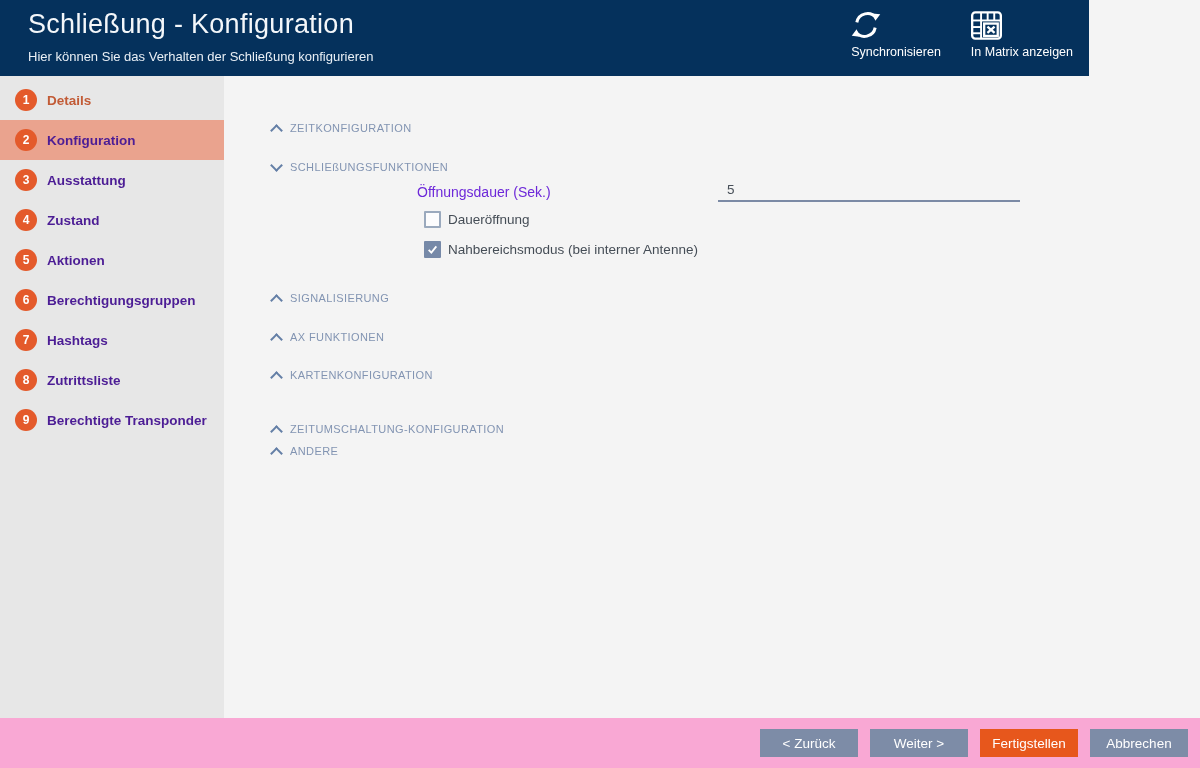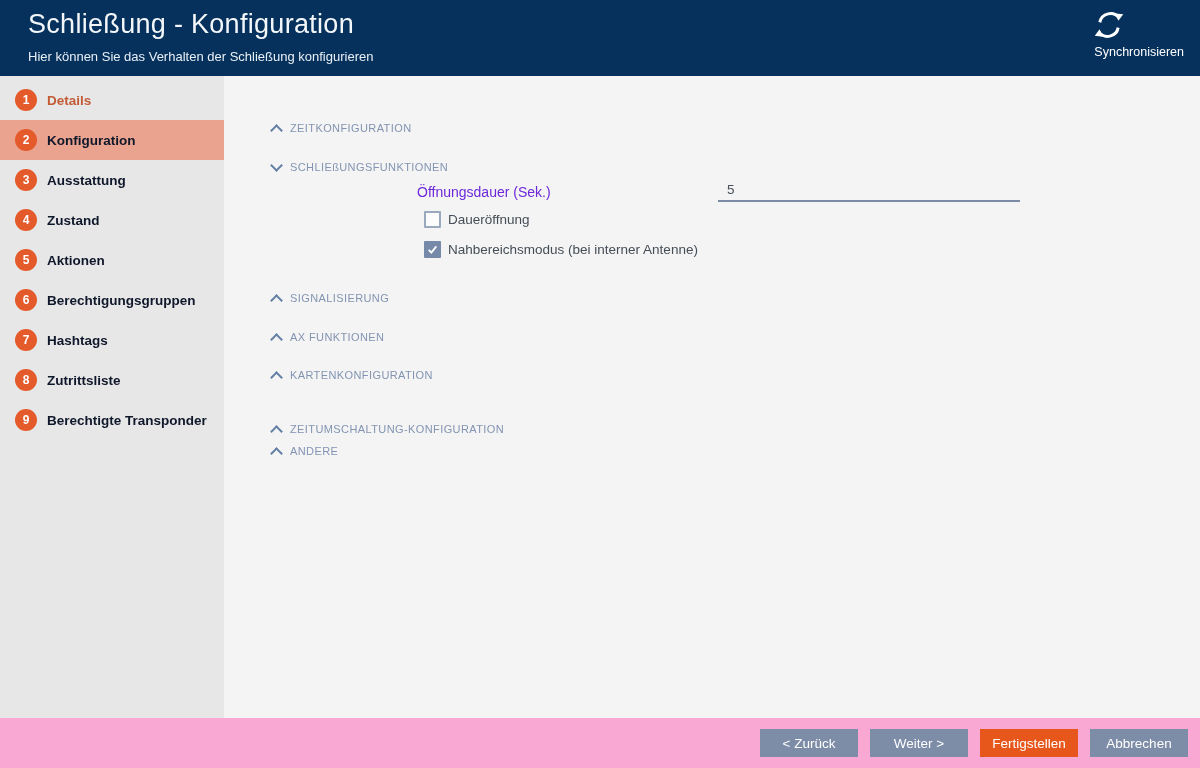--- a/index.html
+++ b/index.html
@@ -2,34 +2,34 @@
 <html><head>
 <meta charset="utf-8">
 <style>
   html,body{margin:0;padding:0}
   body{
     width:1200px;height:768px;position:relative;overflow:hidden;
     font-family:"Liberation Sans",sans-serif;background:#f4f4f4;
   }
 
   
-  .header{position:absolute;left:0;top:0;width:1200px;height:76px;background:#05315c}
+  .header{position:absolute;left:0;top:0;width:1089px;height:76px;background:#05315c}
   .title{position:absolute;left:28px;top:9px;font-size:27px;font-weight:300;color:#f4f7fa;letter-spacing:.3px;white-space:nowrap}
   .subtitle{position:absolute;left:28px;top:49px;font-size:13px;font-weight:400;color:#e9eff5;white-space:nowrap}
   .hdr-actions{position:absolute;right:16px;top:9px;display:flex;gap:30px}
   .hdr-action{display:flex;flex-direction:column;gap:4px;cursor:pointer}
   .hdr-action .lab{font-size:12.5px;color:#ffffff;white-space:nowrap}
   .hdr-icon{height:32px;display:flex;align-items:center}
 
   
   .sidebar{position:absolute;left:0;top:76px;width:224px;height:642px;background:#e7e7e7;box-sizing:border-box;padding-top:4px}
   .side-item{position:relative;height:40px;display:flex;align-items:center;cursor:pointer}
   .side-item .num{width:22px;height:22px;margin-left:15px;border-radius:50%;background:#e45a2b;color:#fff;
     font-size:12px;font-weight:700;display:flex;align-items:center;justify-content:center;flex:none}
-  .side-item .slbl{margin-left:10px;font-size:13.5px;font-weight:600;color:#0f172a;white-space:nowrap}
+  .side-item .slbl{margin-left:10px;font-size:13.5px;font-weight:600;color:#4c1d95;white-space:nowrap}
   .side-item.completed .slbl{color:#c25b36}
   .side-item.active{background:#eaa38e}
   .side-item.active::after{content:"";position:absolute;right:-10px;top:50%;transform:translateY(-50%);
     border-top:15px solid transparent;border-bottom:15px solid transparent;border-left:10px solid #eaa38e}
 
   
   .main{position:absolute;left:224px;top:76px;width:976px;height:642px;background:#f4f4f4}
   .section{position:absolute;left:48px;height:18px;display:flex;align-items:center;gap:9px;
     color:#8294b2;font-size:11px;letter-spacing:.4px;cursor:pointer;white-space:nowrap}
   .chev{width:7px;height:7px;border-right:2px solid #647fa6;border-bottom:2px solid #647fa6;flex:none}
@@ -69,20 +69,37 @@
       <span class="hdr-icon">
         <svg width="30" height="30" viewBox="0 0 32 32">
           <path d="M26.8 8.6 A11.5 11.5 0 0 0 6.2 13.2" fill="none" stroke="#fff" stroke-width="3.2"></path>
           <polygon points="22.8,3.6 31.2,4.6 26.0,11.4" fill="#fff"></polygon>
           <path d="M5.2 23.4 A11.5 11.5 0 0 0 25.8 18.8" fill="none" stroke="#fff" stroke-width="3.2"></path>
           <polygon points="9.2,28.4 0.8,27.4 6.0,20.6" fill="#fff"></polygon>
         </svg>
       </span>
       <span class="lab">Synchronisieren</span>
     </div>
+    <div class="hdr-action">
+      <span class="hdr-icon">
+        <svg width="31" height="29" viewBox="0 0 40 37">
+          <rect x="1.5" y="1.5" width="37" height="34" rx="4" fill="none" stroke="#fff" stroke-width="3"></rect>
+          <line x1="13" y1="2" x2="13" y2="36" stroke="#fff" stroke-width="2.5"></line>
+          <line x1="2" y1="12" x2="38" y2="12" stroke="#fff" stroke-width="2.5"></line>
+          <line x1="21.5" y1="2" x2="21.5" y2="12" stroke="#fff" stroke-width="2.5"></line>
+          <line x1="30" y1="2" x2="30" y2="12" stroke="#fff" stroke-width="2.5"></line>
+          <line x1="2" y1="20.5" x2="13" y2="20.5" stroke="#fff" stroke-width="2.5"></line>
+          <line x1="2" y1="28.5" x2="13" y2="28.5" stroke="#fff" stroke-width="2.5"></line>
+          <rect x="17" y="16" width="17.5" height="16" fill="none" stroke="#fff" stroke-width="3"></rect>
+          <line x1="21.2" y1="20" x2="30.4" y2="28" stroke="#fff" stroke-width="3"></line>
+          <line x1="30.4" y1="20" x2="21.2" y2="28" stroke="#fff" stroke-width="3"></line>
+        </svg>
+      </span>
+      <span class="lab">In Matrix anzeigen</span>
+    </div>
   </div>
 </div>
 
 <div class="sidebar">
   <div class="side-item completed">
     <span class="num">1</span>
     <span class="slbl">Details</span>
   </div>
   <div class="side-item active">
     <span class="num">2</span>

